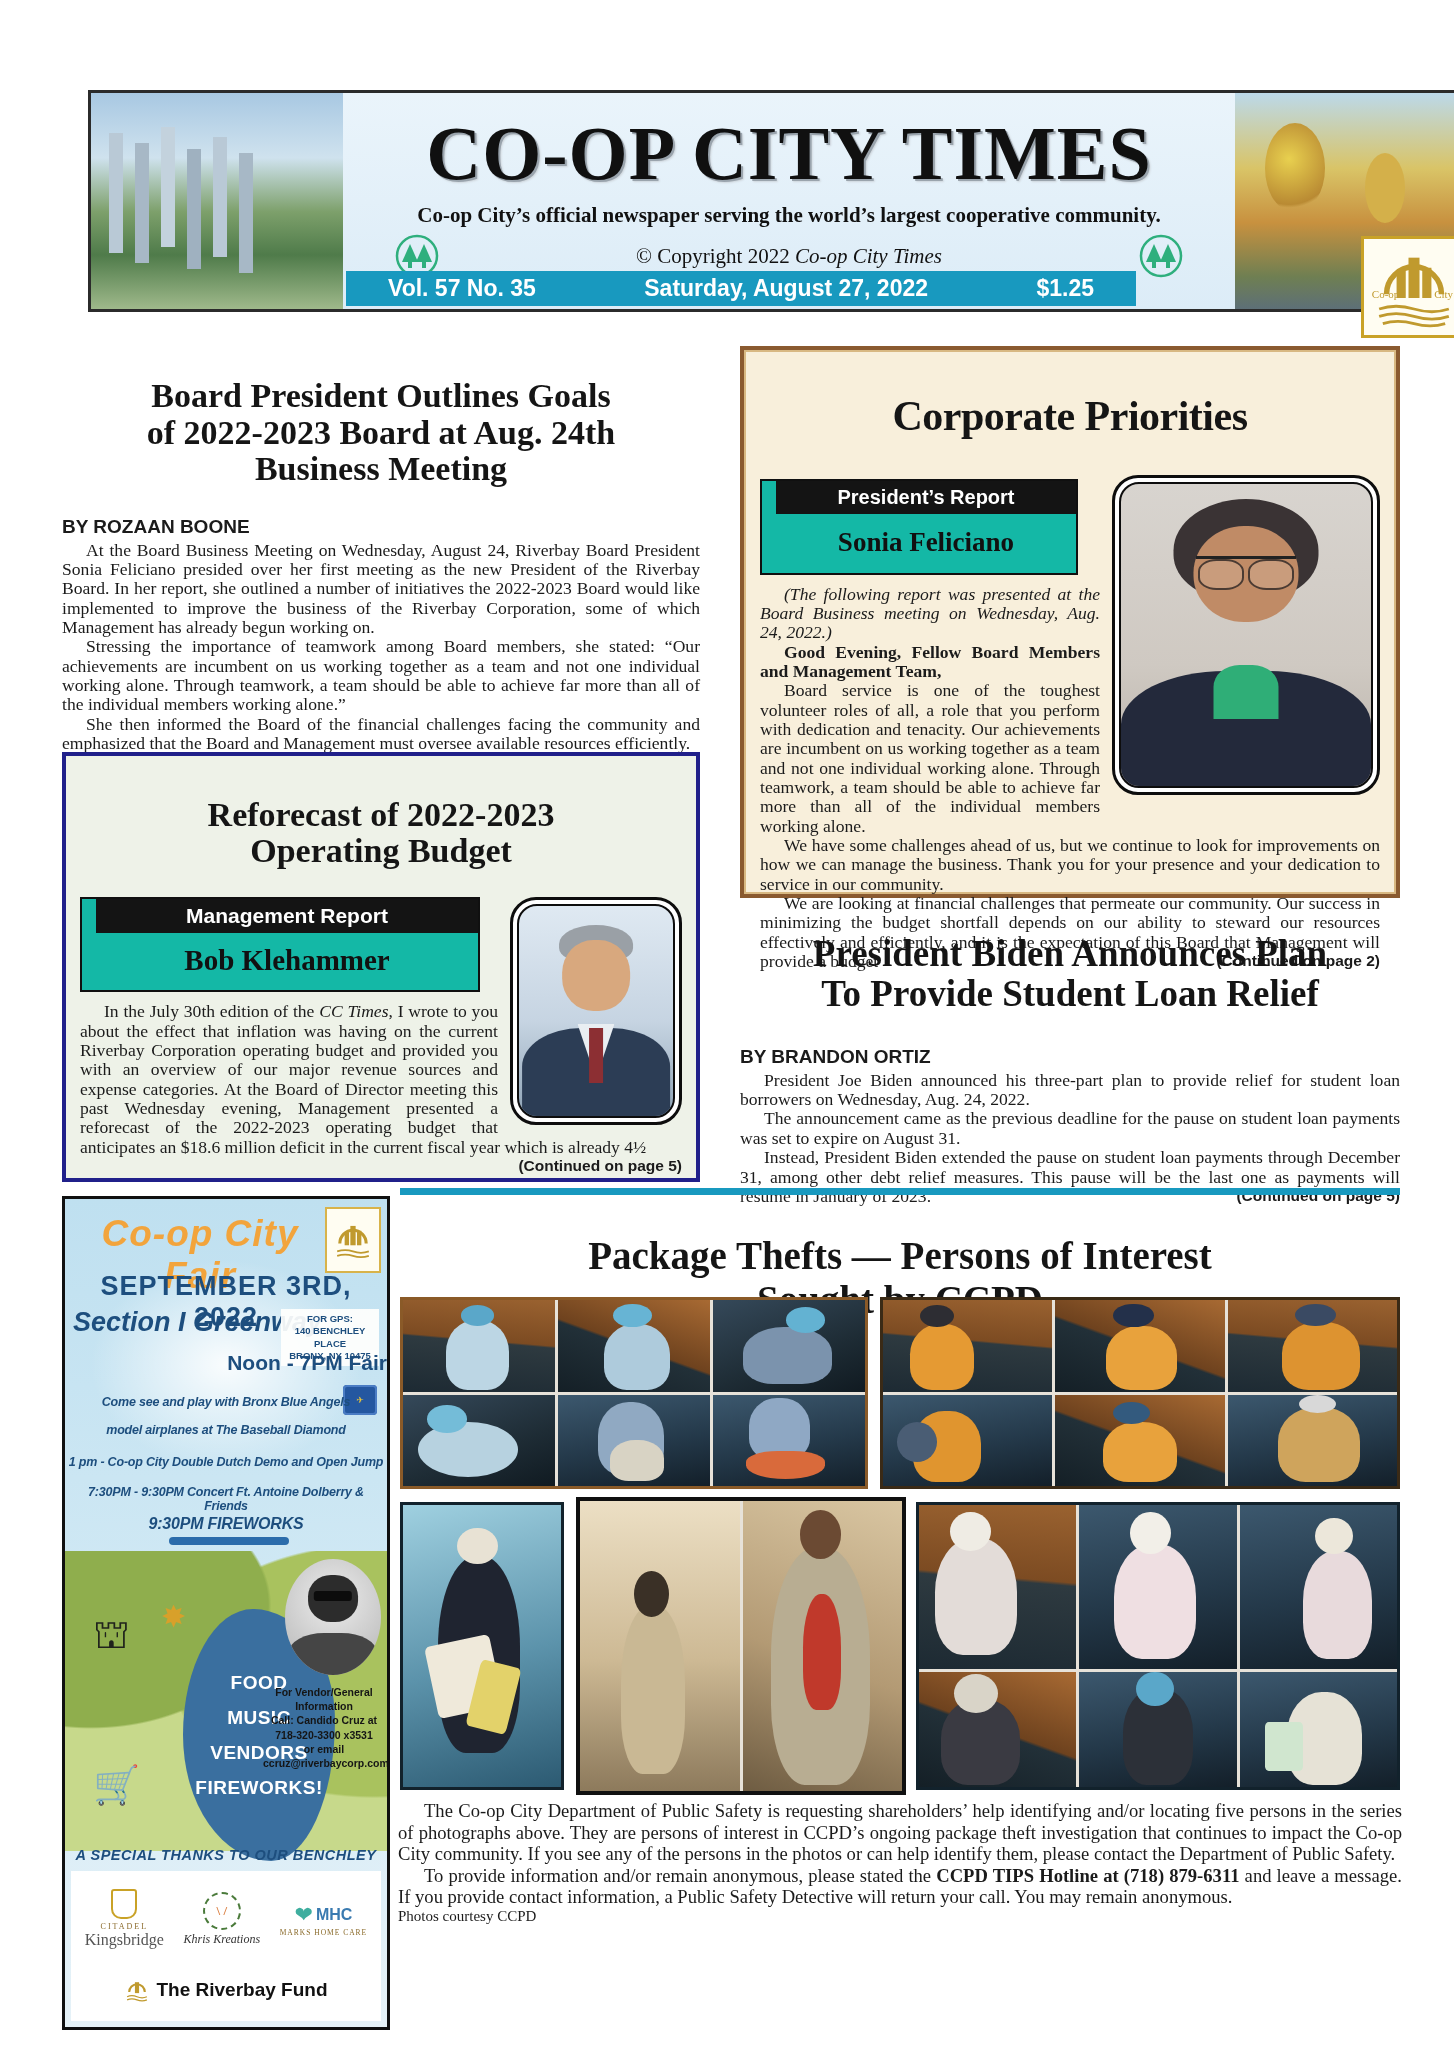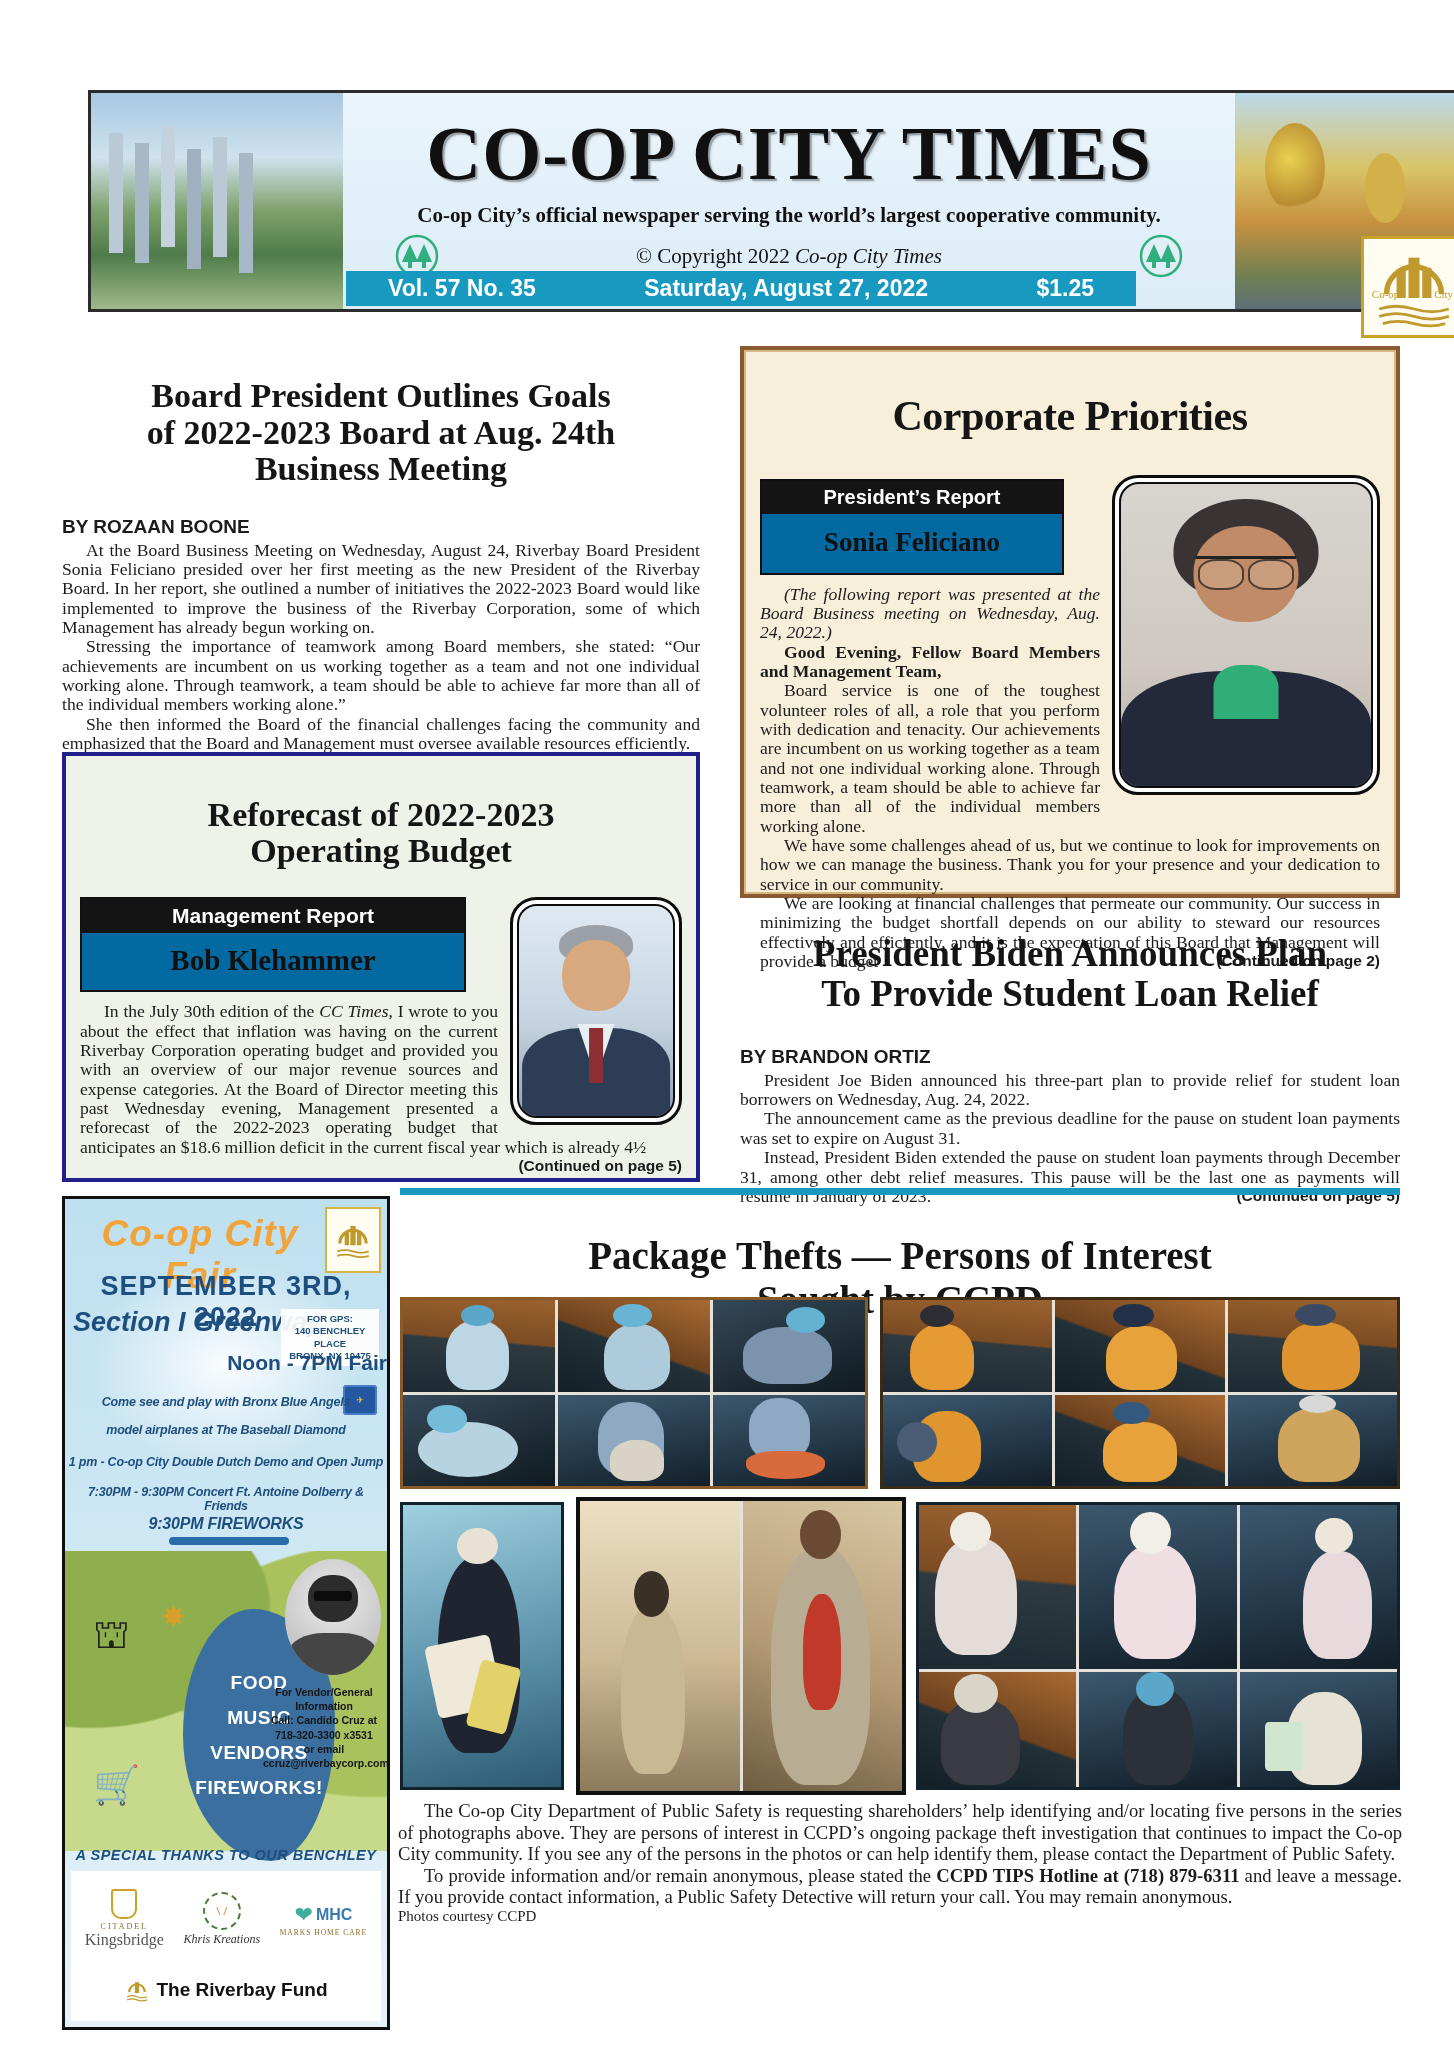--- a/index.html
+++ b/index.html
@@ -34,21 +34,21 @@
   .byline{font-family:"Liberation Sans",sans-serif;font-weight:bold;font-size:19px;margin:9px 0 3px 0;}
   .body p{margin:0;font-size:17.6px;line-height:1.1;text-align:justify;text-indent:24px;}
   .cont{float:right;font-family:"Liberation Sans",sans-serif;font-weight:bold;font-size:15.5px;text-indent:0;}
   
   .article1{position:absolute;left:62px;top:350px;width:638px;}
   .article1 .headline{font-size:34px;line-height:1.07;}
   
   .reforecast{position:absolute;left:62px;top:752px;width:638px;height:430px;border:4px solid #20208a;
               background:#eef2e8;box-sizing:border-box;padding:8px 14px;}
   .reforecast .headline{font-size:34px;line-height:1.06;margin-top:33px;}
-  .kicker-box{border:2px solid #101010;background:#0369a1;}
+  .kicker-box{border:2px solid #101010;background:#14b8a6;padding-left:14px;}
   .kicker-bar{background:#141414;color:#fff;text-align:center;font-family:"Liberation Sans",sans-serif;
               font-weight:bold;font-size:21px;padding:5px 0;}
   .kicker-author{text-align:center;font-family:"Liberation Serif",serif;font-weight:bold;font-size:29px;padding:11px 0 13px 0;color:#111;}
   .flow{margin-top:10px;}
   .flow:after{content:"";display:block;clear:both;}
   .mr-box{float:left;width:382px;margin:0 12px 10px 0;}
   .photo-frame{border:3px solid #0d0d0d;border-radius:26px;background:#fff;padding:4px;box-sizing:border-box;}
   .photo-inner{border:2px solid #0d0d0d;border-radius:20px;overflow:hidden;position:relative;width:100%;height:100%;box-sizing:border-box;}
   .bob-photo{float:right;width:172px;height:228px;margin:0 0 8px 12px;}
   .bob-bg{background:linear-gradient(180deg,#dfe9f2 0%,#c6d4e2 55%,#8fa3b5 100%);}

